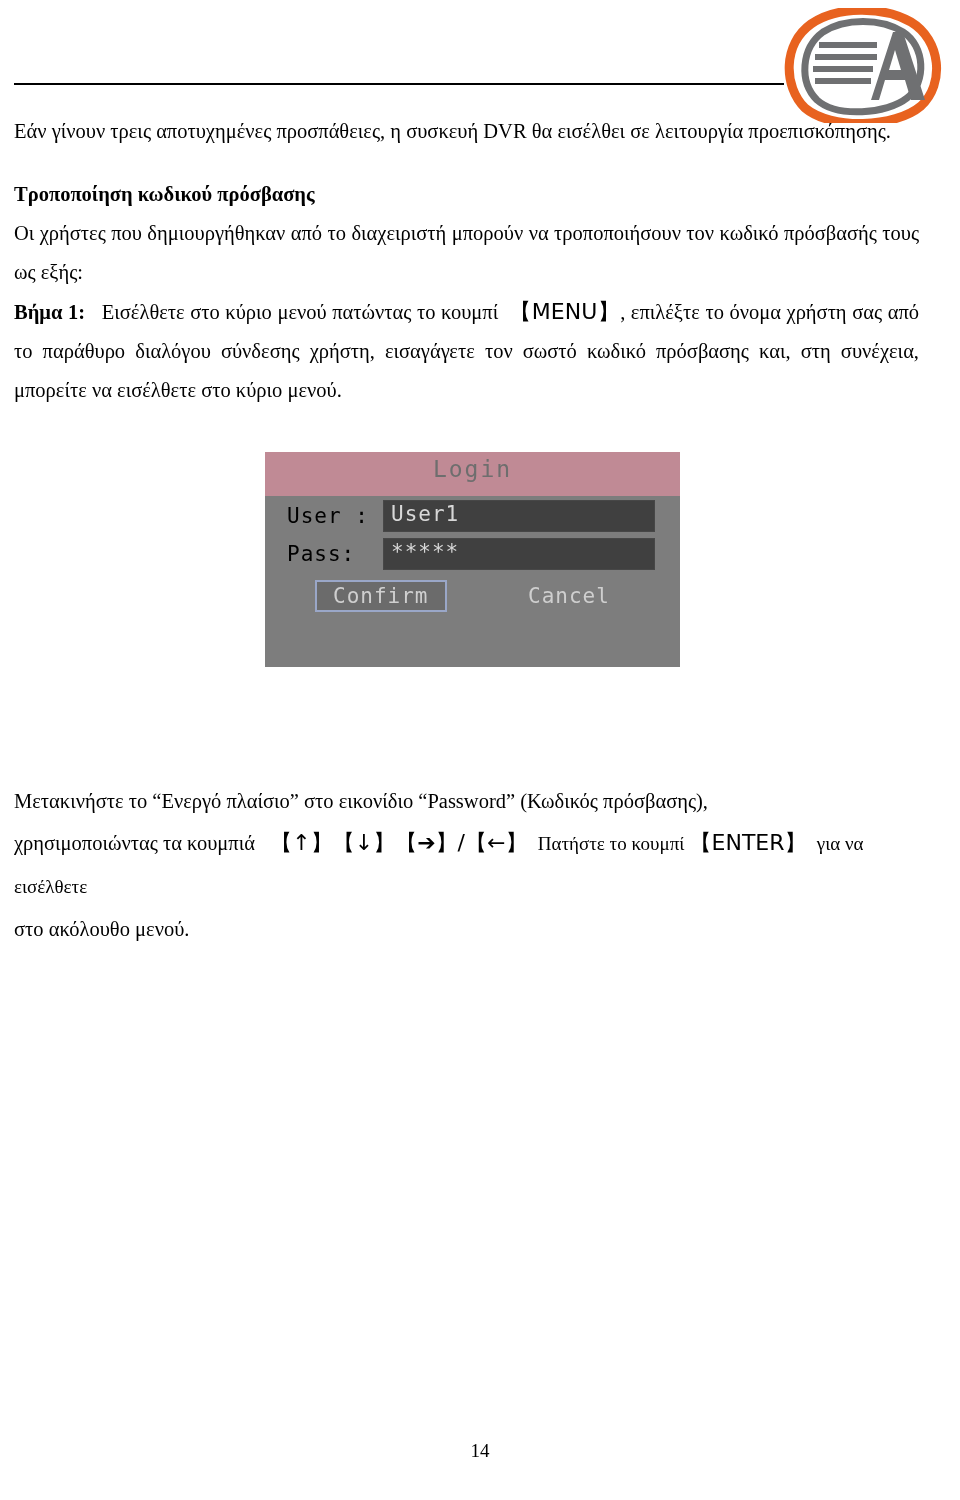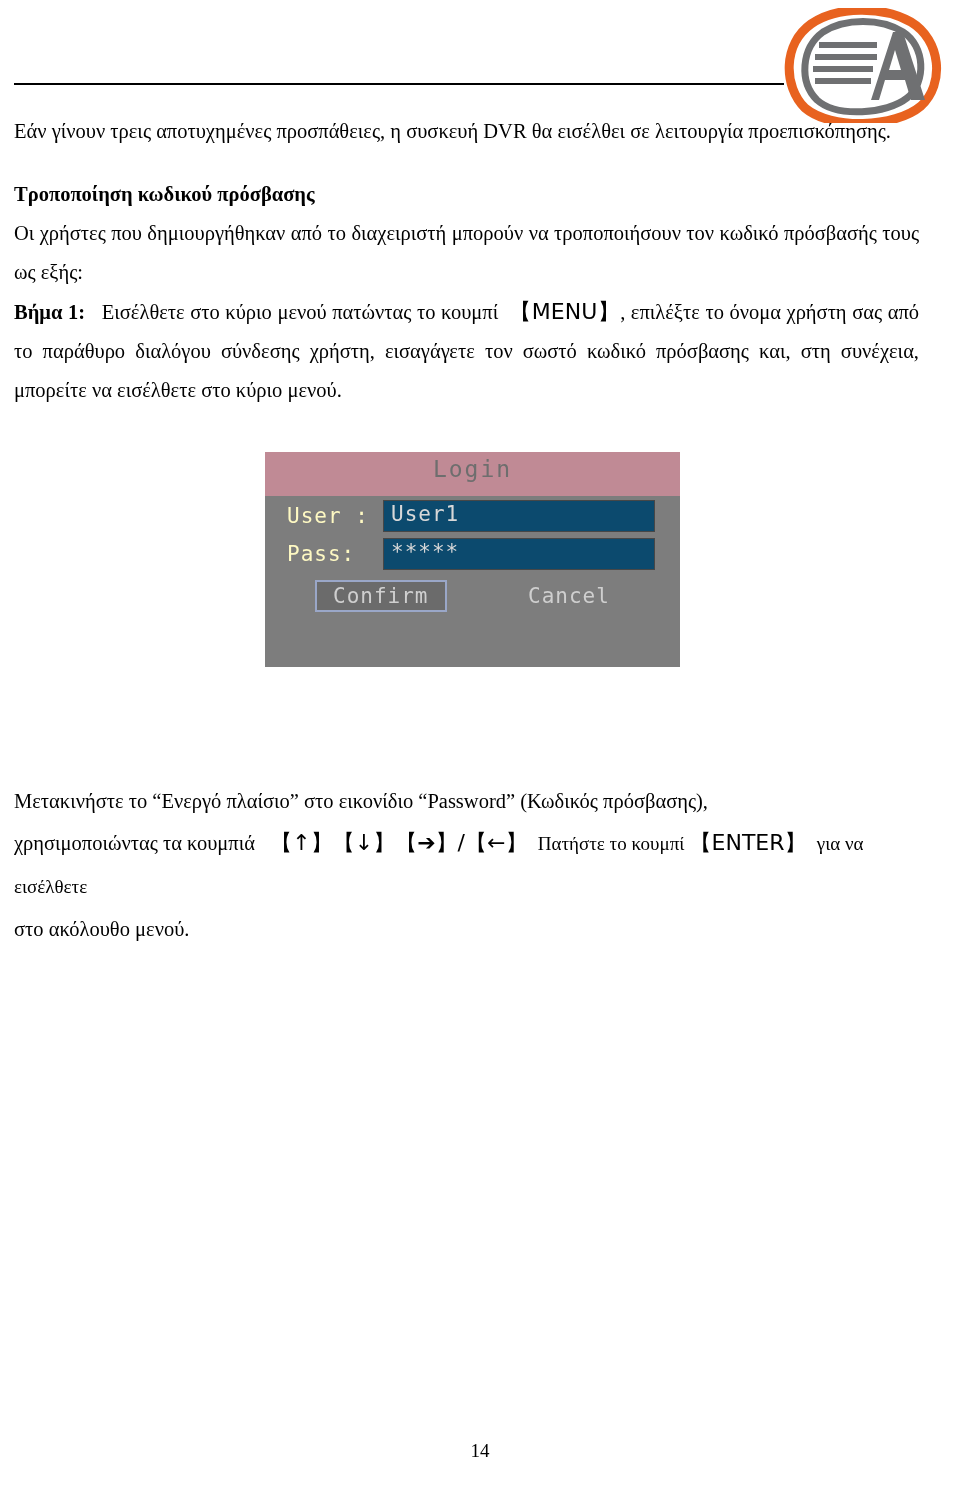--- a/index.html
+++ b/index.html
@@ -85,30 +85,30 @@
     font-size: 23px;
     letter-spacing: 2px;
     color: #6e6e6e;
   }
   .login-shot .row {
     position: absolute;
     left: 22px;
     font-family: "DejaVu Sans Mono", monospace;
     font-size: 21px;
     letter-spacing: 1px;
-    color: #fef9c3;
+    color: #000000;
   }
   .login-shot .row.user { top: 52px; }
   .login-shot .row.pass { top: 90px; }
   .login-shot .field {
     position: absolute;
     left: 118px;
     width: 270px;
     height: 30px;
-    background: #0c4a6e;
+    background: #404040;
     border: 1px solid #474747;
   }
   .login-shot .field.user { top: 48px; }
   .login-shot .field.pass { top: 86px; }
   .login-shot .field .val {
     position: absolute;
     left: 7px; top: 1px;
     font-family: "DejaVu Sans Mono", monospace;
     font-size: 21px;
     letter-spacing: 1px;

